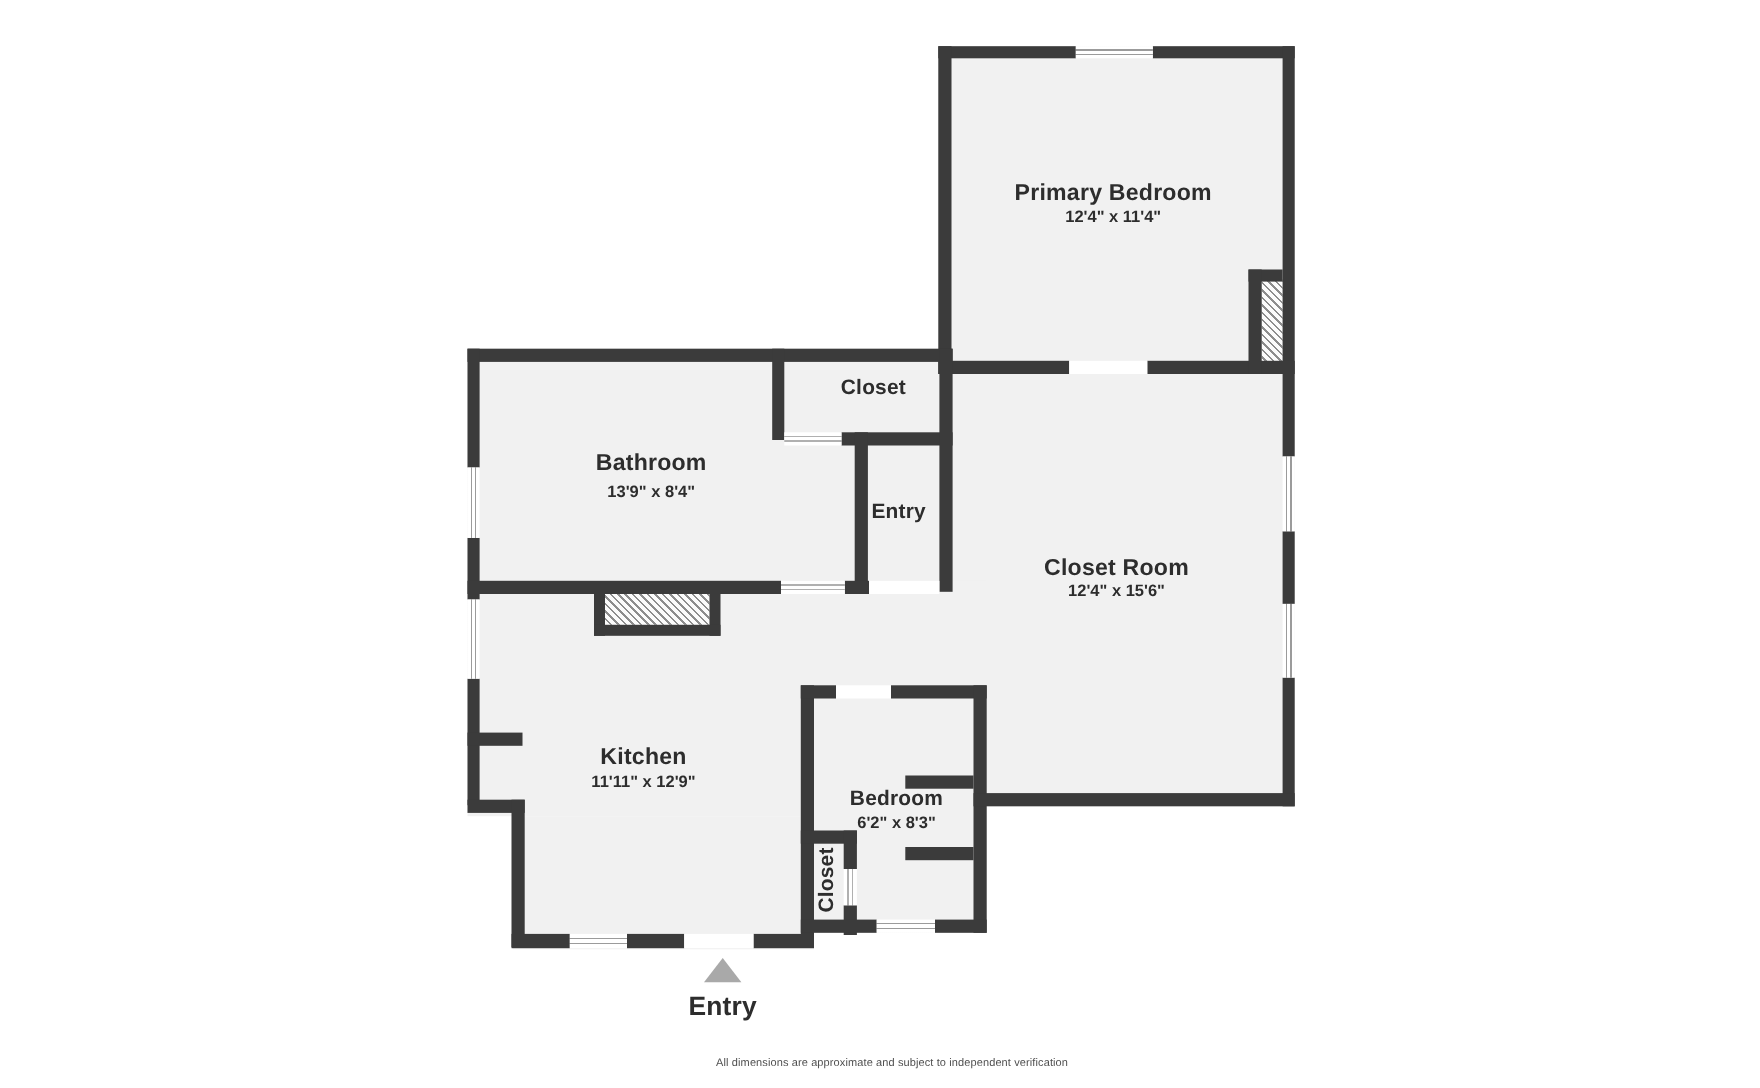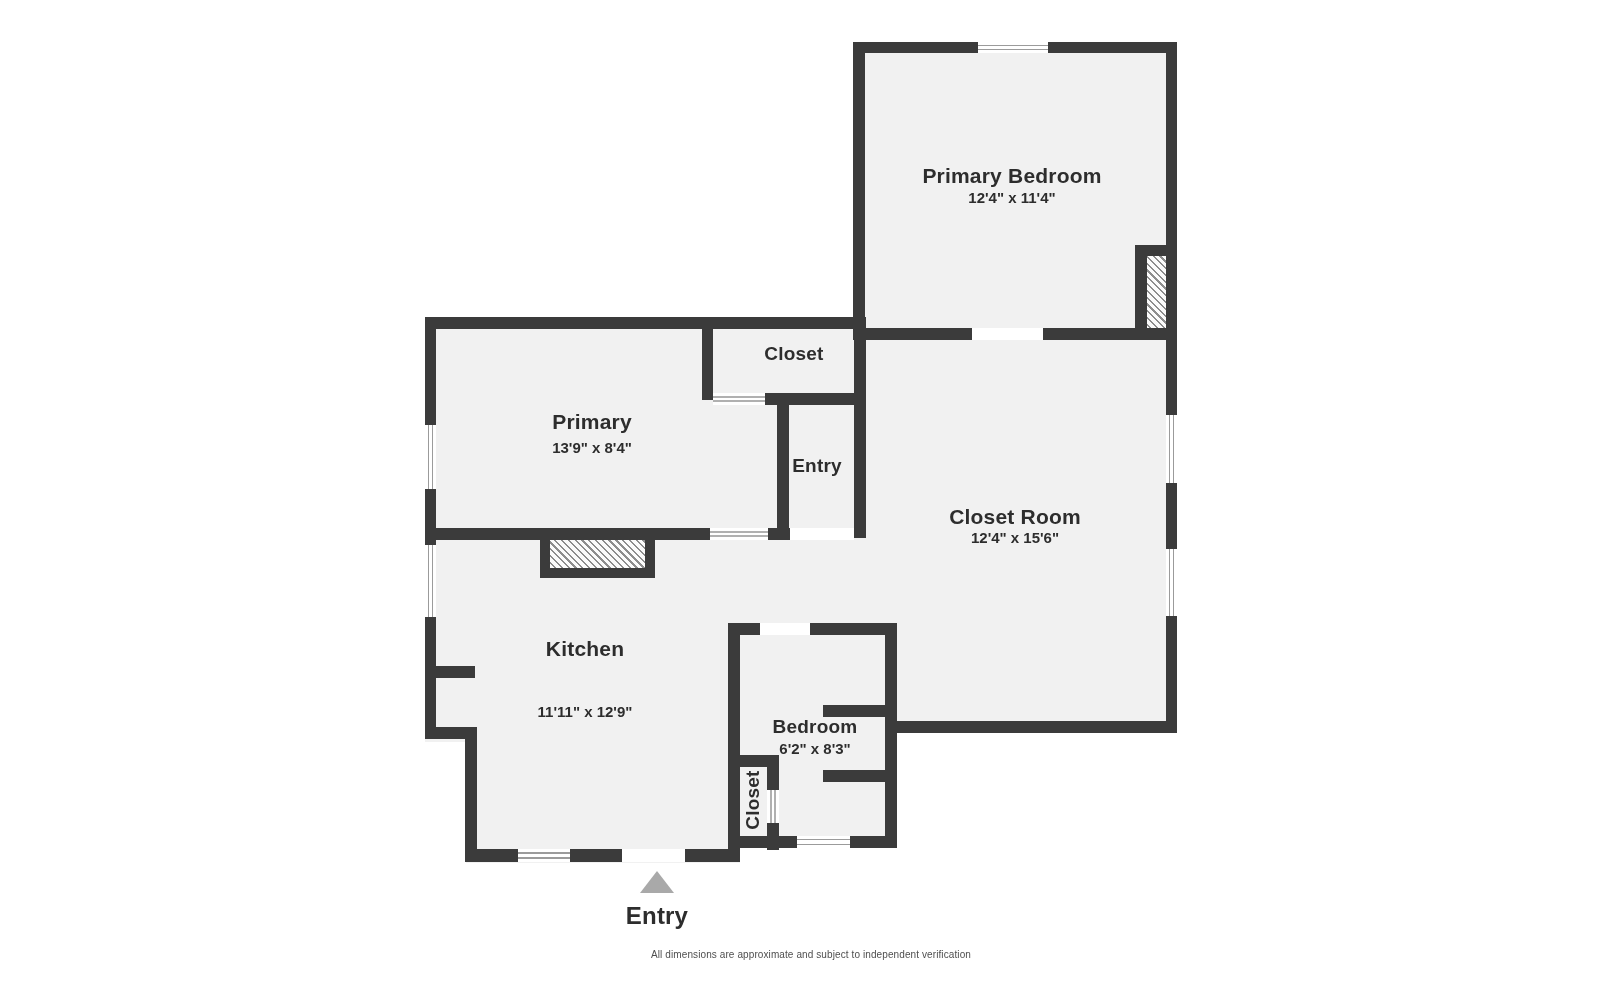--- a/index.html
+++ b/index.html
@@ -21,21 +21,21 @@
   .tri{width:0;height:0;background:transparent !important;
        border-left:17px solid transparent;border-right:17px solid transparent;
        border-bottom:22px solid var(--tri);}
   .lbl{transform:translate(-50%,-50%);white-space:nowrap;color:var(--text);
        font-weight:700;text-align:center;line-height:1;}
   .lbl.name{font-size:21px;letter-spacing:0.2px;}
   .lbl.dims{font-size:15px;}
   .lbl.small{font-size:19px;}
   .lbl.rot{transform:translate(-50%,-50%) rotate(-90deg);}
   .lbl.entry-big{font-size:24px;}
-  .lbl.disclaimer{font-size:10px;font-weight:400;color:var(--disc);letter-spacing:0.1px;}
+  .lbl.disclaimer{font-size:10px;font-weight:400;color:var(--disc);letter-spacing:0.1px;margin-top:12px;}
 </style>
 </head>
 <body>
 
 <div id="plan" style="width: 1312px; height: 989px;">
 
   <div class="floor" style="left: 853px; top: 42px; width: 324px; height: 298px;"></div>
     <div class="floor" style="left: 425px; top: 317px; width: 441px; height: 223px;"></div>
     <div class="floor" style="left: 425px; top: 540px; width: 315px; height: 202px;"></div>
     <div class="floor" style="left: 466px; top: 742px; width: 274px; height: 121px;"></div>
@@ -98,29 +98,29 @@
     <div class="open" style="left: 972px; top: 328px; width: 71px; height: 12px;"></div>
     <div class="open" style="left: 790px; top: 528px; width: 64px; height: 12px;"></div>
     <div class="open" style="left: 622px; top: 849px; width: 63px; height: 13px;"></div>
     <div class="open" style="left: 760px; top: 623px; width: 50px; height: 12px;"></div>
     <div class="tri" style="left: 640px; top: 871px; width: 34px; height: 22px;"></div>
     <div class="lbl name" style="left: 1012px; top: 175px;">Primary Bedroom</div>
   <div class="lbl dims" style="left: 1012px; top: 197px;">12'4" x 11'4"</div>
 
   <div class="lbl name small" style="left: 794px; top: 353px;">Closet</div>
 
-  <div class="lbl name" style="left: 592px; top: 421px;">Primary</div>
+  <div class="lbl name" style="left: 592px; top: 421px;">Bathroom</div>
   <div class="lbl dims" style="left: 592px; top: 447px;">13'9" x 8'4"</div>
 
   <div class="lbl name small" style="left: 817px; top: 465px;">Entry</div>
 
   <div class="lbl name" style="left: 1015px; top: 516px;">Closet Room</div>
   <div class="lbl dims" style="left: 1015px; top: 537px;">12'4" x 15'6"</div>
 
-  <div class="lbl name" style="left: 585px; top: 648px; text-align: center;">Kitchen</div>
+  <div class="lbl name" style="left: 585px; top: 688px; text-align: center;">Kitchen</div>
   <div class="lbl dims" style="left: 585px; top: 711px;">11'11" x 12'9"</div>
 
   <div class="lbl name small" style="left: 815px; top: 726px;">Bedroom</div>
   <div class="lbl dims" style="left: 815px; top: 748px;">6'2" x 8'3"</div>
 
   <div class="lbl name small rot" style="left: 752px; top: 800px;">Closet</div>
 
   <div class="lbl name entry-big" style="left: 657px; top: 916px;">Entry</div>
 
   <div class="lbl disclaimer" style="left: 811px; top: 955px;">All dimensions are approximate and subject to independent verification</div>

